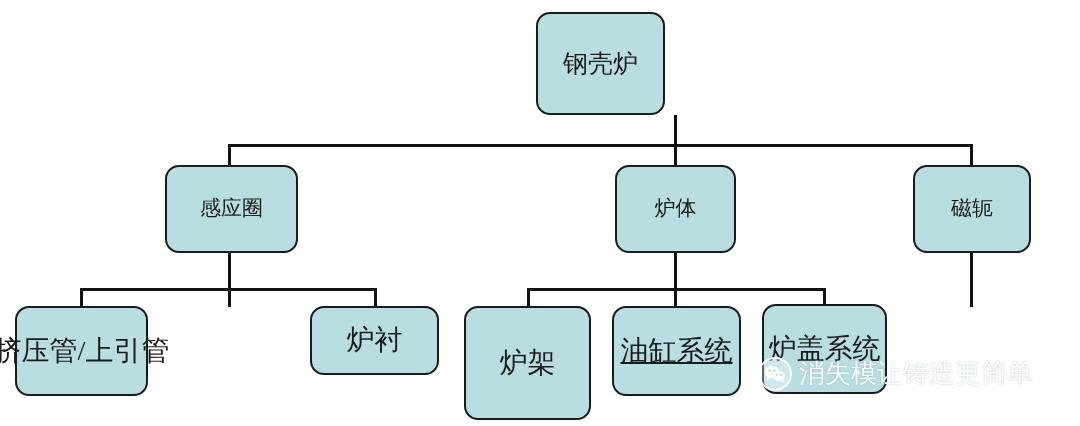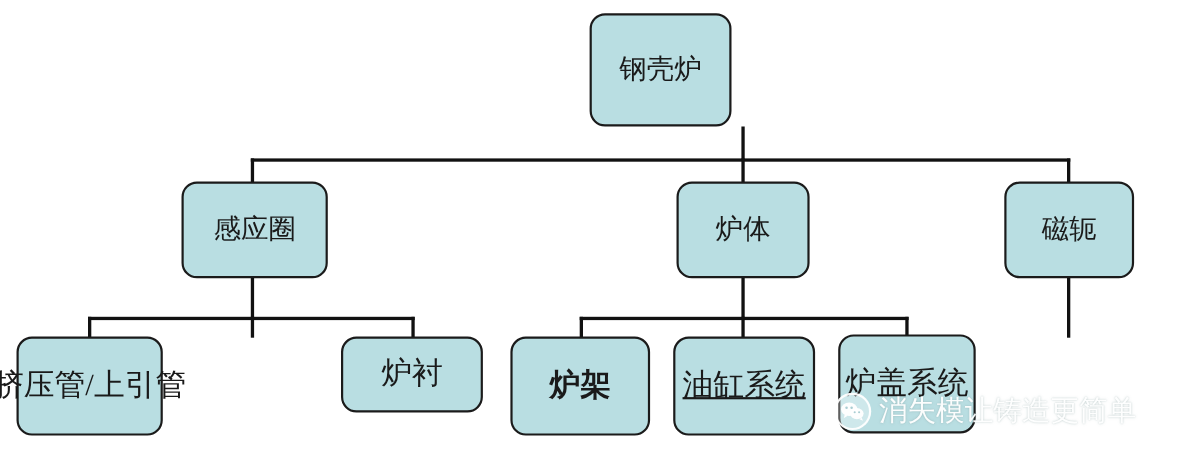--- a/index.html
+++ b/index.html
@@ -30,21 +30,21 @@
     line-height: 1.1;
     white-space: nowrap;
     z-index: 3;
   }
   .node .node-label {
     display: block;
     text-align: left;
   }
   
   .lvl1 { font-size: 25px; }
-  .lvl2 { font-size: 25px; }
+  .lvl2 { font-size: 21px; }
   .lvl3 { font-size: 28px; }
 
   .connector {
     position: absolute;
     background: #111111;
     z-index: 1;
   }
   .v-line { width: 3px; }
   .h-line { height: 3px; }
 
@@ -119,21 +119,21 @@
   <div class="node lvl2" style="left:615px; top:165px; width:121px; height:88px;">
     <span class="node-label">炉体</span>
   </div>
 
   <div class="node lvl3" style="left:15px; top:306px; width:133px; height:90px;">
     <span class="node-label">挤压管/上引管</span>
   </div>
   <div class="node lvl3" style="left:310px; top:306px; width:129px; height:69px;">
     <span class="node-label">炉衬</span>
   </div>
-  <div class="node lvl3" style="left:464px; top:306px; width:127px; height:90px;font-weight:bold;">
+  <div class="node lvl3" style="left:464px; top:306px; width:127px; height:114px;">
     <span class="node-label">炉架</span>
   </div>
   <div class="node lvl3" style="left:612px; top:306px; width:129px; height:90px;text-decoration:underline;">
     <span class="node-label">油缸系统</span>
   </div>
   <div class="node lvl3" style="left:762px; top:304px; width:125px; height:90px;">
     <span class="node-label">炉盖系统</span>
   </div>
 
   <div id="watermark">

